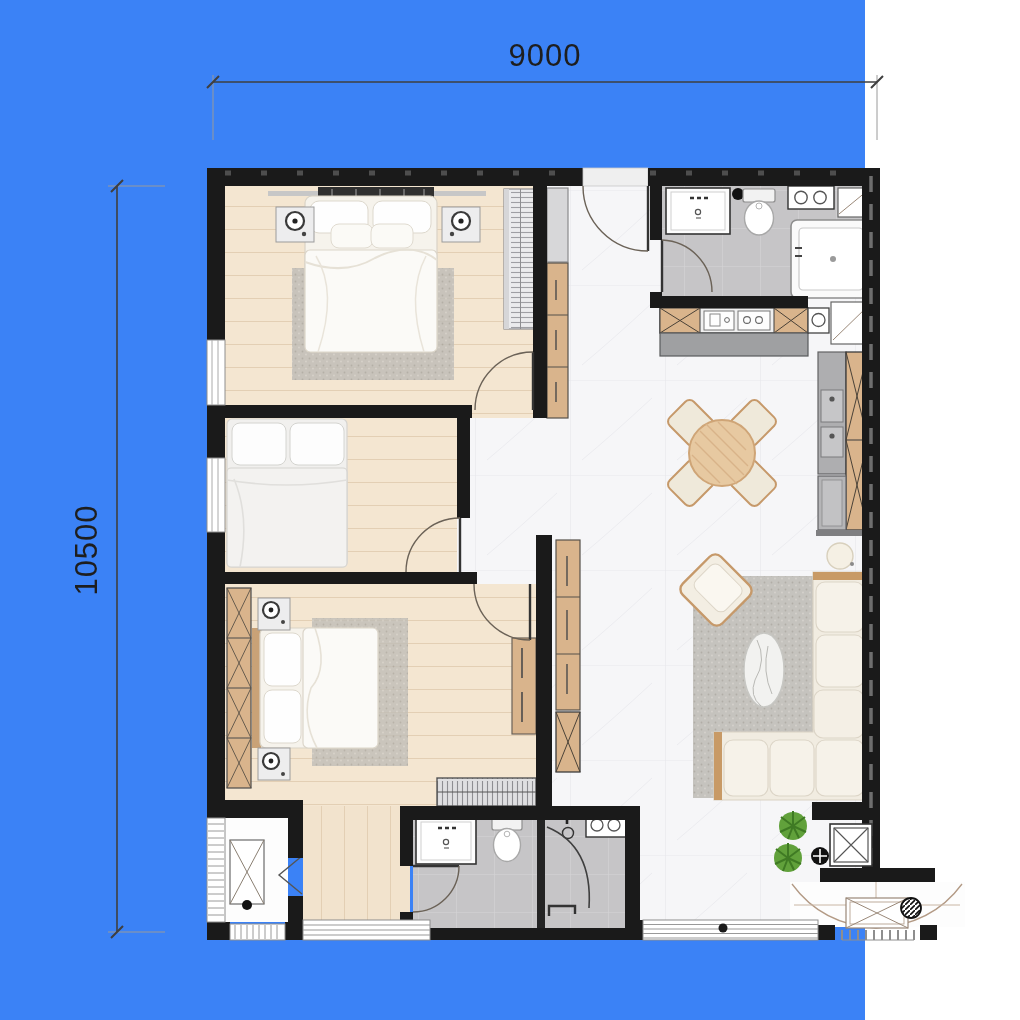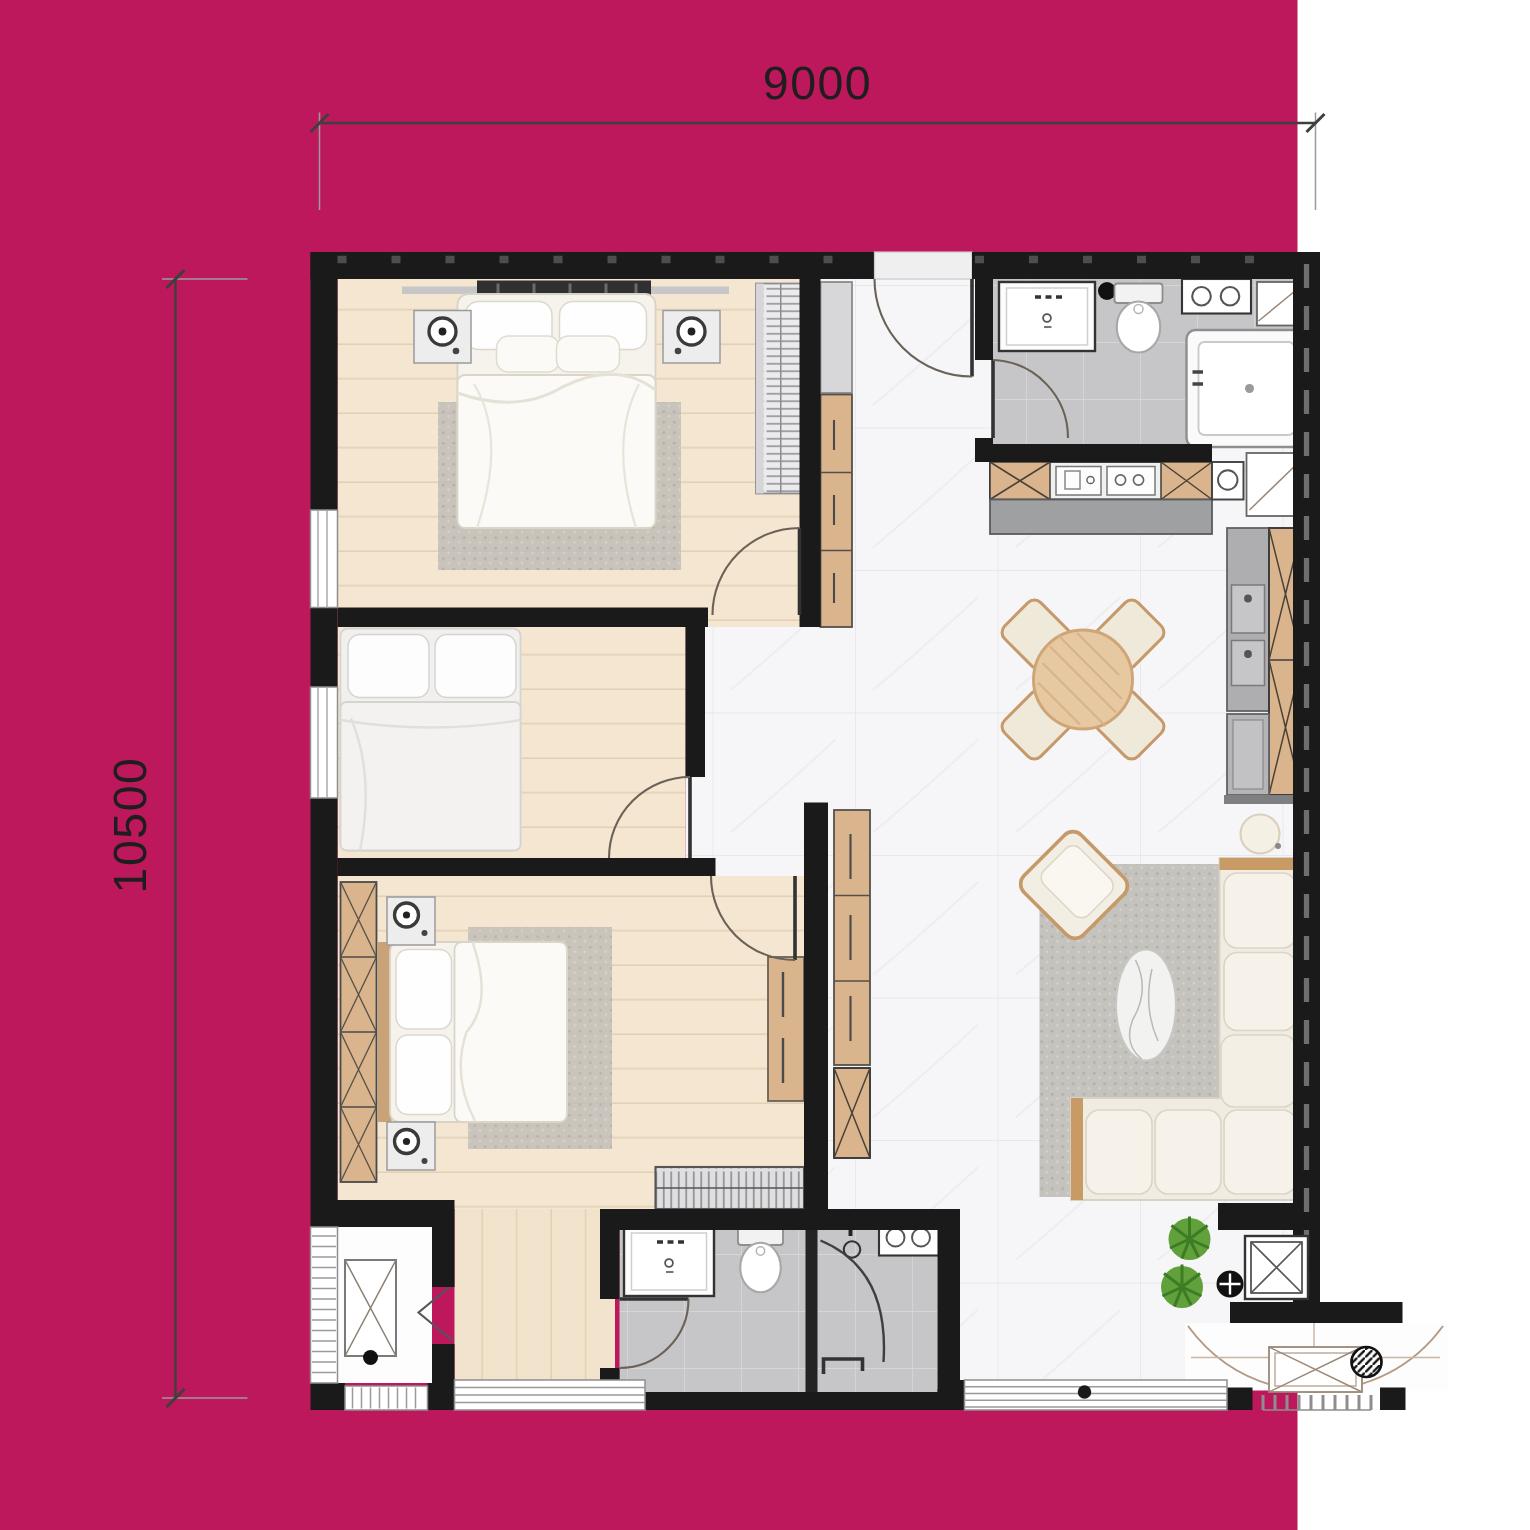--- a/index.html
+++ b/index.html
@@ -1,16 +1,16 @@
 <!DOCTYPE html>
 <html><head>
 <meta charset="utf-8">
 <style>
   html,body{margin:0;padding:0;background:#ffffff;}
-  .canvas{position:relative;width:865px;height:1020px;background:#be185d;font-family:"Liberation Sans",sans-serif;}
+  .canvas{position:relative;width:865px;height:1020px;background:#3b82f6;font-family:"Liberation Sans",sans-serif;}
   svg{display:block;}
   text.dim{font-family:"Liberation Sans",sans-serif;font-size:31px;font-weight:500;fill:#1e1e1e;letter-spacing:1px;}
 </style>
 </head>
 <body>
 
 <div class="canvas">
 <svg width="1020" height="1020" viewBox="0 0 1020 1020">
   <defs>
     <pattern id="plank" width="120" height="23" patternUnits="userSpaceOnUse">

